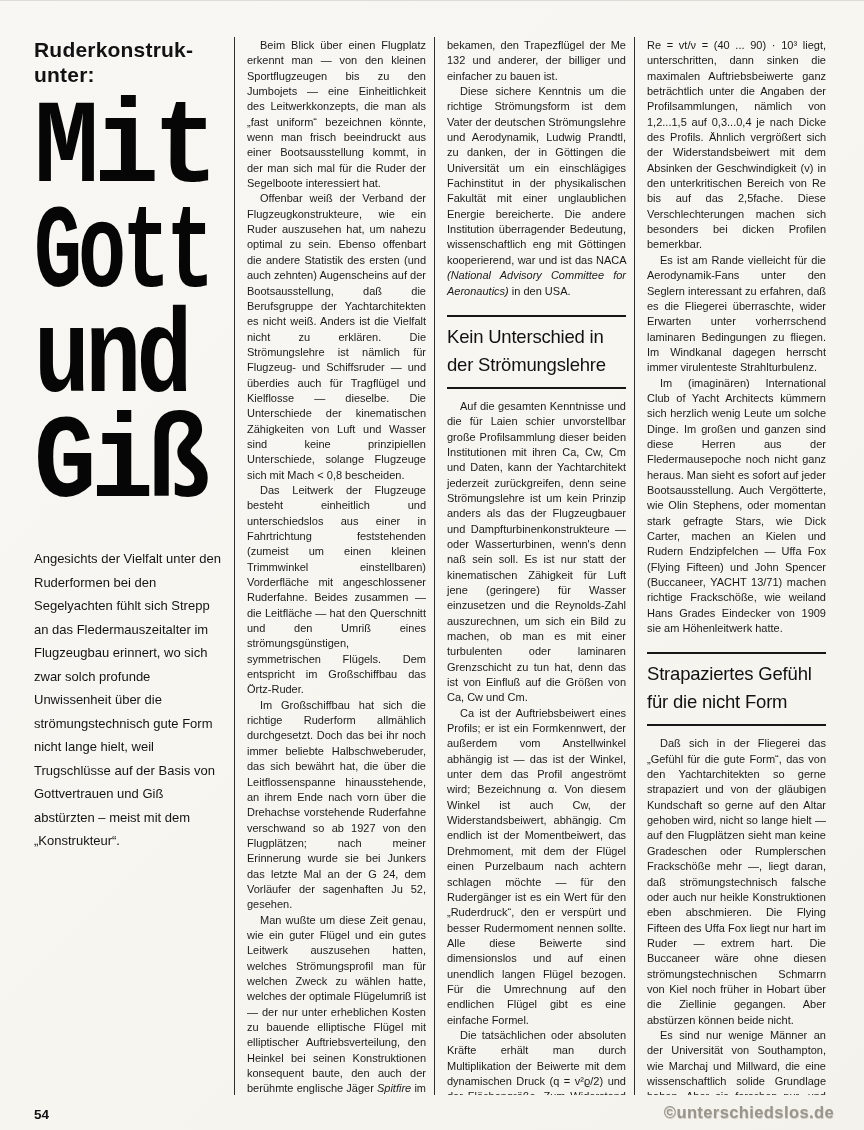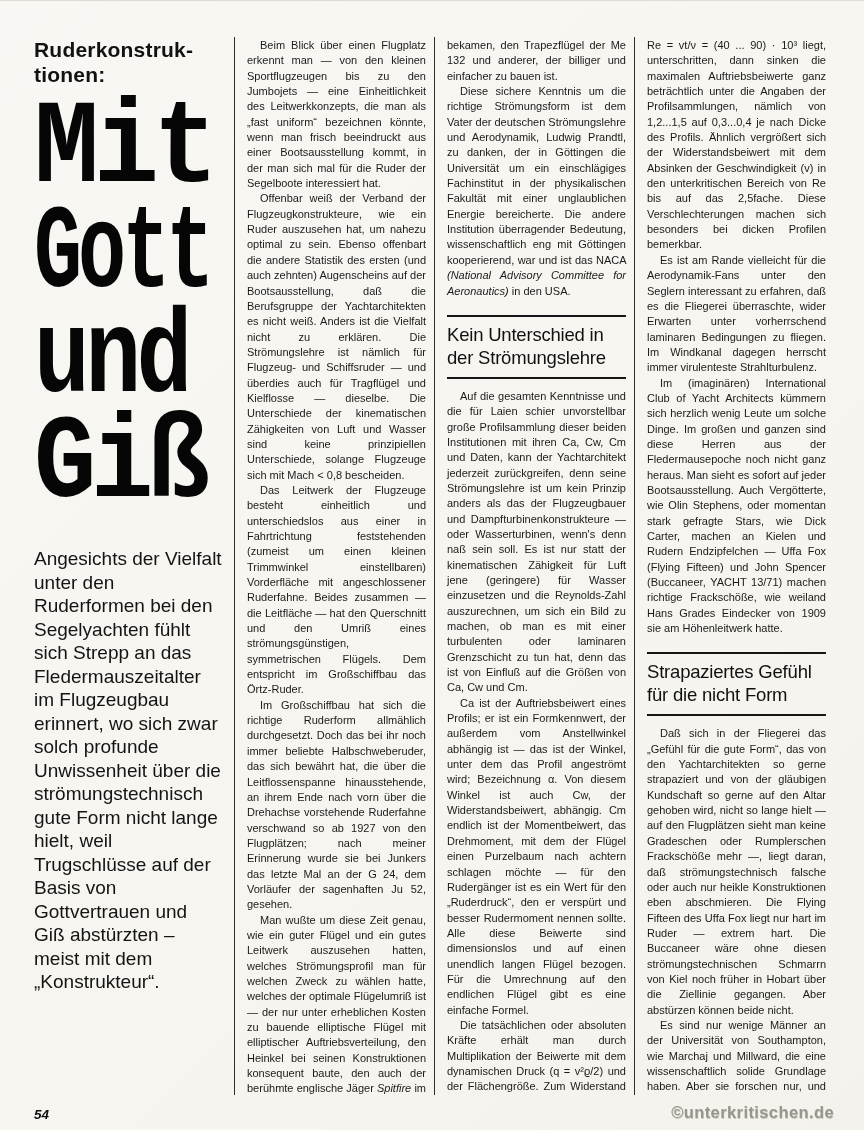--- a/index.html
+++ b/index.html
@@ -23,65 +23,65 @@
   .title-word {
     font-weight:bold; font-size:118px; line-height:105px;
     letter-spacing:-6px; white-space:nowrap; transform-origin:0 55%;
   }
   .tw-0 { transform:scaleX(.92); }
   .tw-1 { transform:scaleX(.68); }
   .tw-2 { transform:scaleX(.79); }
   .tw-3 { transform:scaleX(.88); }
   .lead {
     margin:30px 0 0 0;
-    font-size:19px; line-height:23.5px; color:#141414; letter-spacing:0;
+    font-size:13px; line-height:23.5px; color:#141414; letter-spacing:0;
   }
 
   
   .col {
     flex:1 1 0; box-sizing:border-box;
     border-left:1px solid #2e2e2e;
     padding:1px 8px 0 12px;
     overflow:hidden;
     font-size:11px; line-height:15.35px;
     text-align:justify;
     hyphens:auto; -webkit-hyphens:auto;
     overflow-wrap:break-word;
     color:#1a1a1a;
   }
   .col p { margin:0; }
   .col p.indent { text-indent:13px; }
   .subhead {
-    font-weight:400; font-size:18.5px; line-height:23px;
+    font-weight:400; font-size:18.5px; line-height:28px;
     margin:16px 0 10px 0; padding:6px 0 8px 0;
     border-top:2px solid #161616; border-bottom:2px solid #161616;
     text-align:left; letter-spacing:-.2px; color:#111;
   }
 
   
   .footer {
     position:absolute; left:34px; right:30px; bottom:9px;
     display:flex; justify-content:space-between; align-items:flex-end;
   }
-  .page-num { font-weight:bold; font-size:13.5px; color:#111;font-style:italic; }
+  .page-num { font-weight:bold; font-size:13.5px; color:#111; }
   .watermark {
     color:#99958d; font-size:16.5px; font-weight:bold; letter-spacing:.4px;
     text-shadow:.5px .5px 0 #cfccc4;
   }
 </style>
 </head>
 <body>
 
 <div class="page">
   <div class="content">
 
     <aside class="head-col">
       <div class="kicker">
         <span>Ruderkonstruk-</span><br>
-        <span>tionen:</span>
+        <span>unter:</span>
       </div>
       <div class="big-title">
         <div class="title-word tw-0">Mit</div>
         <div class="title-word tw-1">Gott</div>
         <div class="title-word tw-2">und</div>
         <div class="title-word tw-3">Giß</div>
       </div>
       <p class="lead">Angesichts der Vielfalt unter den Ruderformen bei den Segelyachten fühlt sich Strepp an das Fledermauszeitalter im Flugzeugbau erinnert, wo sich zwar solch profunde Unwissenheit über die strömungstechnisch gute Form nicht lange hielt, weil Trugschlüsse auf der Basis von Gottvertrauen und Giß abstürzten – meist mit dem „Konstrukteur“.</p>
     </aside>
 
@@ -109,15 +109,15 @@
       <p class="indent">Im (imaginären) International Club of Yacht Architects kümmern sich herzlich wenig Leute um solche Dinge. Im großen und ganzen sind diese Herren aus der Fledermausepoche noch nicht ganz heraus. Man sieht es sofort auf jeder Bootsausstellung. Auch Vergötterte, wie Olin Stephens, oder momentan stark gefragte Stars, wie Dick Carter, machen an Kielen und Rudern Endzipfelchen — Uffa Fox (Flying Fifteen) und John Spencer (Buccaneer, YACHT 13/71) machen richtige Frackschöße, wie weiland Hans Grades Eindecker von 1909 sie am Höhenleitwerk hatte.</p>
       <h2 class="subhead">Strapaziertes Gefühl für die nicht Form</h2>
       <p class="indent">Daß sich in der Fliegerei das „Gefühl für die gute Form“, das von den Yachtarchitekten so gerne strapaziert und von der gläubigen Kundschaft so gerne auf den Altar gehoben wird, nicht so lange hielt — auf den Flugplätzen sieht man keine Gradeschen oder Rumplerschen Frackschöße mehr —, liegt daran, daß strömungstechnisch falsche oder auch nur heikle Konstruktionen eben abschmieren. Die Flying Fifteen des Uffa Fox liegt nur hart im Ruder — extrem hart. Die Buccaneer wäre ohne diesen strömungstechnischen Schmarrn von Kiel noch früher in Hobart über die Ziellinie gegangen. Aber abstürzen können beide nicht.</p>
       <p class="indent">Es sind nur wenige Männer an der Universität von Southampton, wie Marchaj und Millward, die eine wissenschaftlich solide Grundlage haben. Aber sie forschen nur, und die wenigsten der Götter hören auf sie. Olin Stephens entwickelt seine 12-m-Yachten mit</p>
     </div>
 
   </div>
 
   <div class="footer">
     <span class="page-num">54</span>
-    <span class="watermark">©unterkritischen.de</span>
+    <span class="watermark">©unterschiedslos.de</span>
   </div>
 </div>
 
 </body></html>

